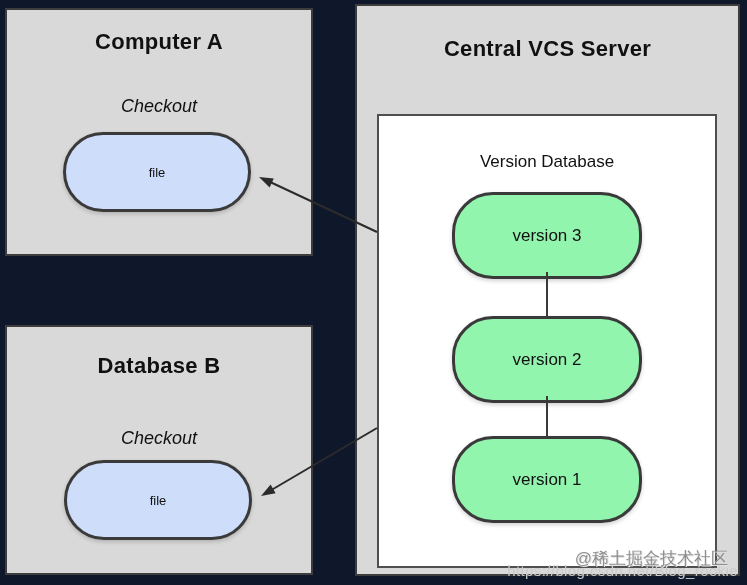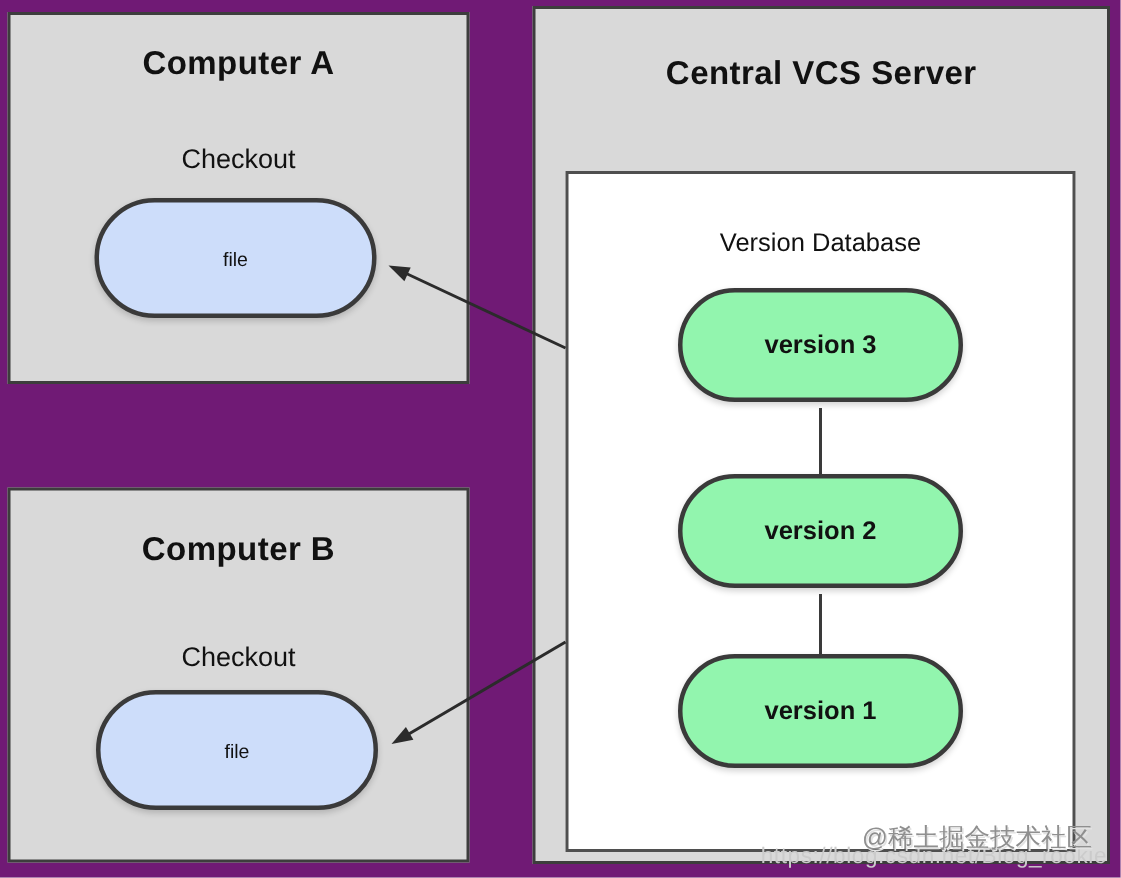--- a/index.html
+++ b/index.html
@@ -2,21 +2,21 @@
 <html style="--box-fill: #d9d9d9; --box-border: #3d3d3d; --file-fill: #cdddfa; --version-fill: #92f5ae; --node-border: #3a3a3a; --arrow: #2b2b2b;"><head>
 <meta charset="utf-8">
 <style>
   * { margin: 0; padding: 0; box-sizing: border-box; }
   body { background: #ffffff; font-family: "Liberation Sans", sans-serif; }
 
   .stage {
     position: relative;
     width: 747px;
     height: 585px;
-    background: #701a75;
+    background: #0f172a;
     overflow: hidden;
     color: #111;
   }
 
   .machine-box {
     position: absolute;
     background: var(--box-fill, #d9d9d9);
     border: 2px solid var(--box-border, #3d3d3d);
   }
   #box-a { left: 5px; top: 8px; width: 308px; height: 248px; }
@@ -31,20 +31,21 @@
     letter-spacing: 0.3px;
   }
   #box-a .box-title { top: 19px; }
   #box-b .box-title { top: 26px; }
 
   .action-label {
     position: absolute;
     left: 0; width: 100%;
     text-align: center;
     font-size: 18px;
+    font-style: italic;
   }
   #box-a .action-label { top: 86px; }
   #box-b .action-label { top: 101px; }
 
   .pill {
     position: absolute;
     border: 3px solid var(--node-border, #3a3a3a);
     border-radius: 41px;
     display: flex;
     align-items: center;
@@ -72,23 +73,22 @@
     margin-top: 24px;
   }
   .db-title {
     position: absolute;
     left: 0; top: 36px; width: 100%;
     text-align: center;
     font-size: 17px;
   }
   .green-pill {
     background: var(--version-fill, #92f5ae);
-    left: 73px; width: 190px; height: 76px;
+    left: 73px; width: 190px; height: 87px;
     font-size: 17px;
-    font-weight: bold;
   }
   #pill-v3 { top: 76px; }
   #pill-v2 { top: 200px; }
   #pill-v1 { top: 320px; justify-content: center; }
 
   .connector {
     position: absolute;
     left: 167px;
     width: 2px;
     background: #3a3a3a;
@@ -129,21 +129,21 @@
 
   <div class="machine-box" id="box-a">
     <div class="box-title">Computer A</div>
     <div class="action-label">Checkout</div>
     <div class="pill blue-pill">
       <span>file</span>
     </div>
   </div>
 
   <div class="machine-box" id="box-b">
-    <div class="box-title">Computer B</div>
+    <div class="box-title">Database B</div>
     <div class="action-label">Checkout</div>
     <div class="pill blue-pill">
       <span>file</span>
     </div>
   </div>
 
   <div class="server-box">
     <div class="box-title">Central VCS Server</div>
     <div class="db-box">
       <div class="db-title">Version Database</div>

